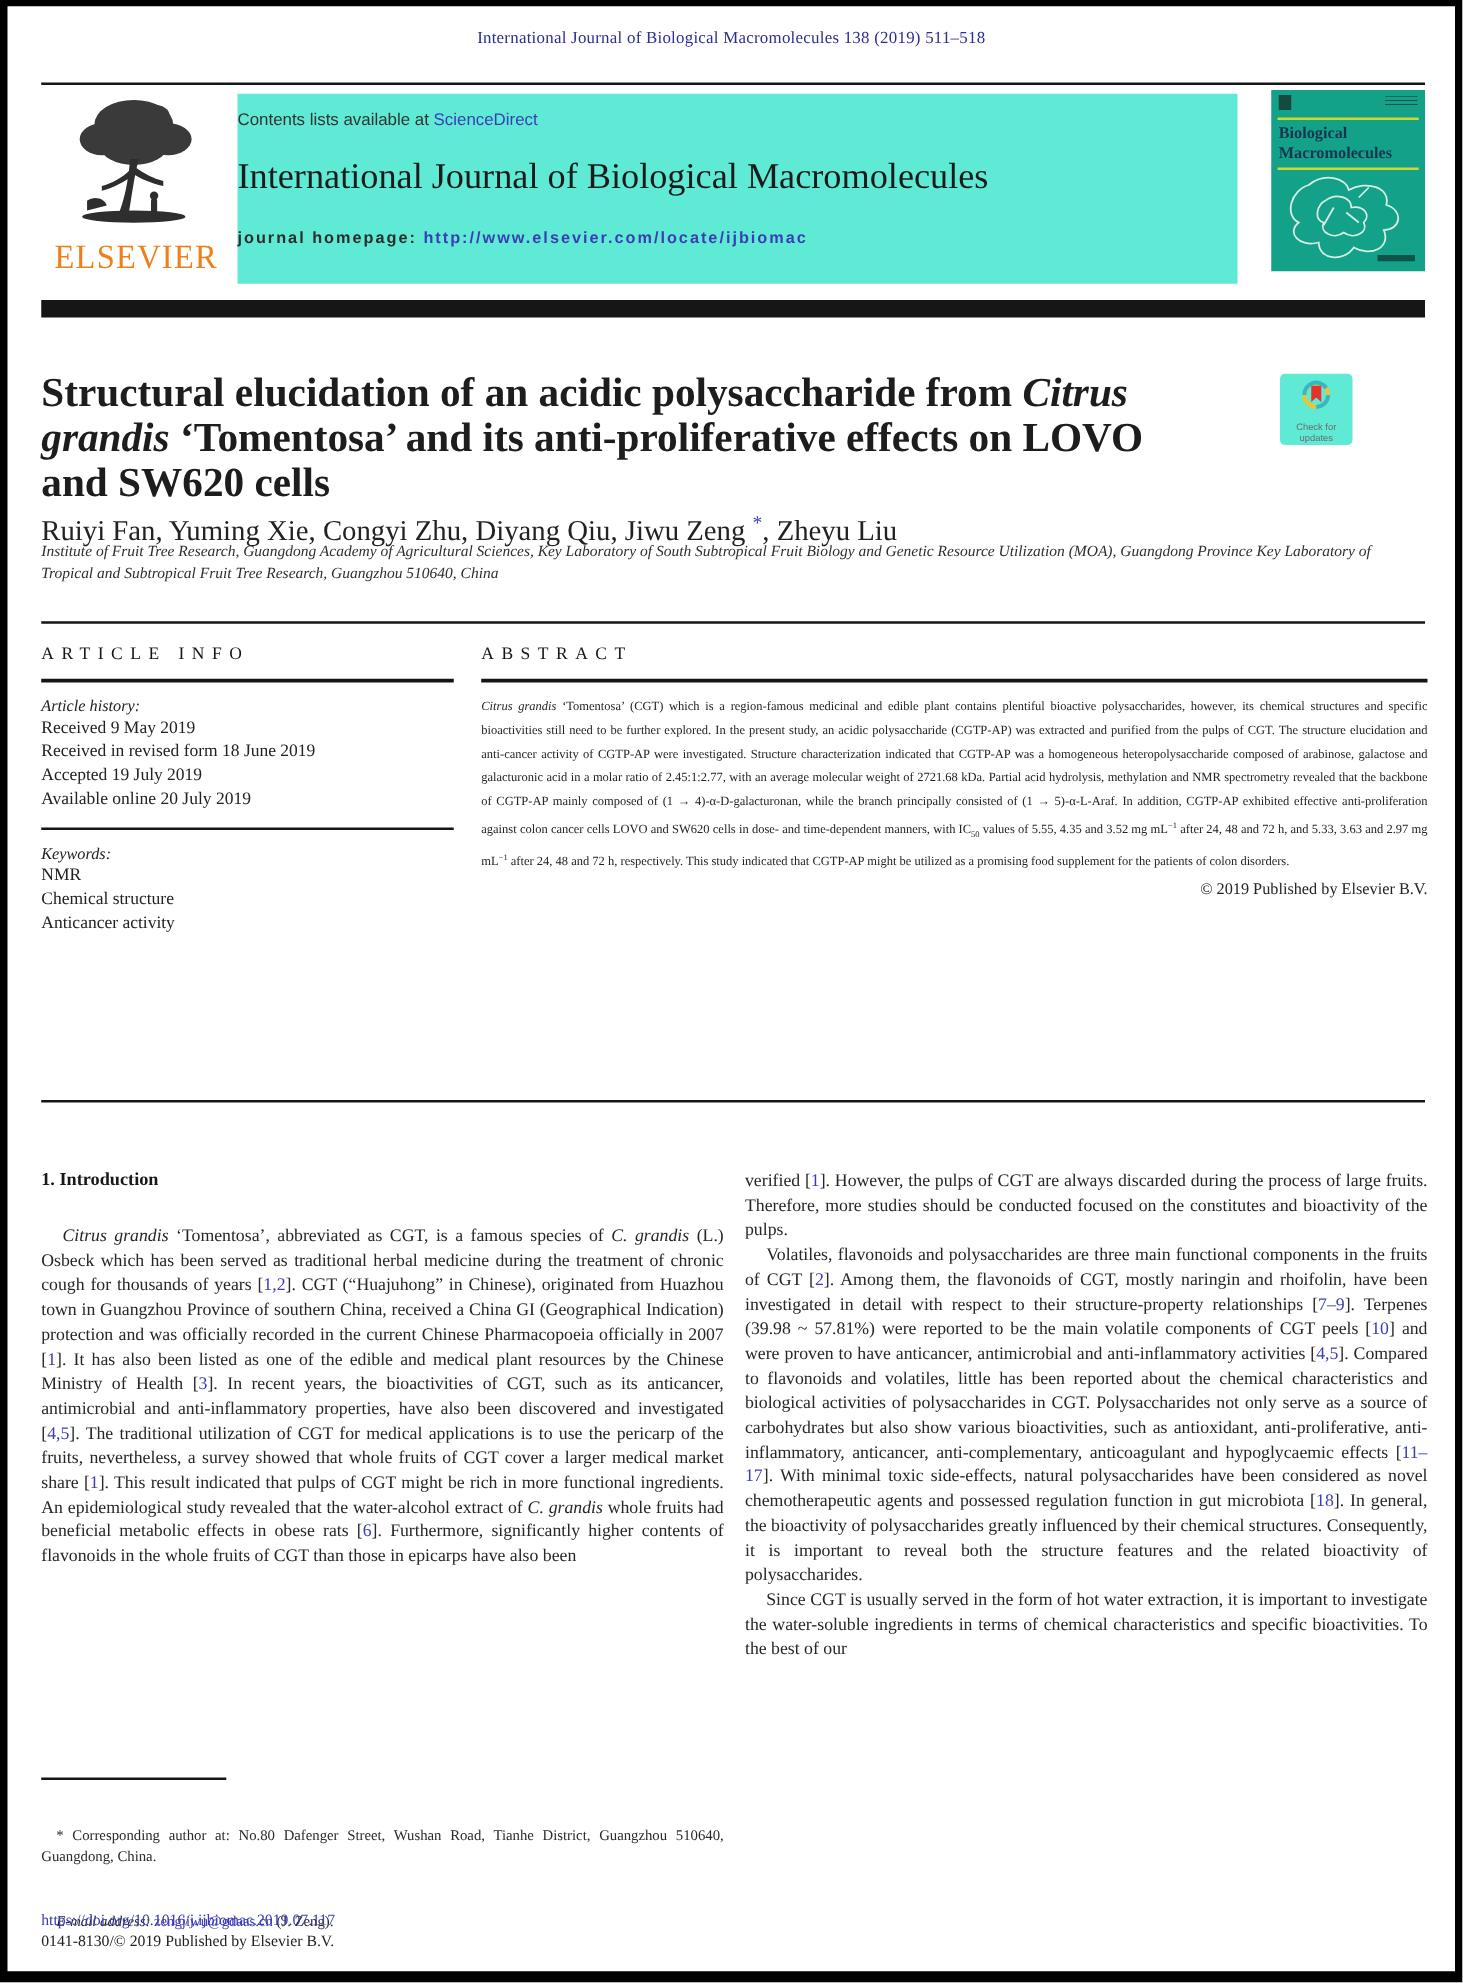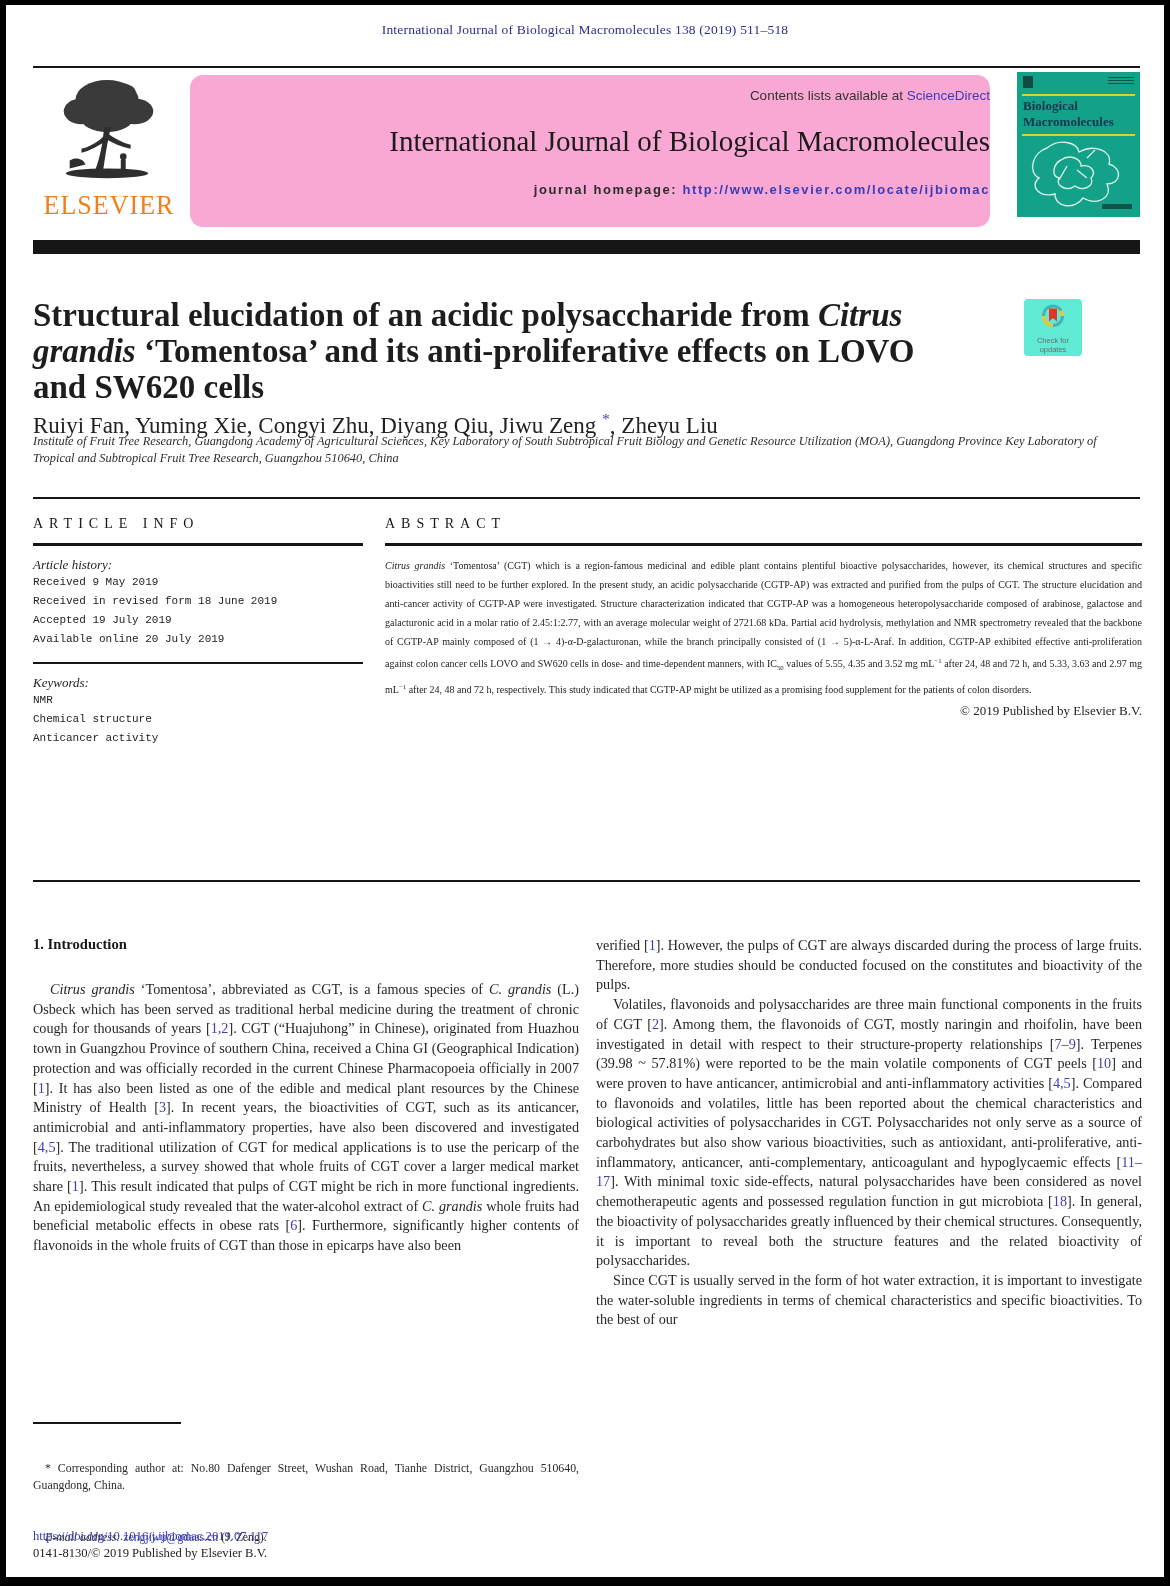--- a/index.html
+++ b/index.html
@@ -25,22 +25,22 @@
   .rule-top{top:66px;height:2px;}
   .rule-mid{top:497px;height:2px;}
   .rule-full{top:880px;height:2px;}
   .black-bar{position:absolute;left:33px;top:240px;width:1107px;height:14px;background:#161616;}
 
   
   .logo-block{position:absolute;left:34px;top:74px;width:150px;height:152px;text-align:center;}
   .logo-tree{display:block;margin:0 auto;}
   .elsevier-word{font-family:"Liberation Serif",serif;font-size:26px;color:var(--orange);
     letter-spacing:1px;line-height:26px;margin-top:1px;transform:scaleY(1.05);}
-  .gray-box{position:absolute;left:190px;top:75px;width:800px;height:152px;background:#f9a8d4;
-    text-align:right;font-family:"Liberation Sans",sans-serif;border-radius:13px;}
+  .gray-box{position:absolute;left:190px;top:75px;width:800px;height:152px;background:#5eead4;
+    text-align:left;font-family:"Liberation Sans",sans-serif;}
   .contents-line{margin-top:13px;font-size:13.5px;color:#333;}
   .contents-line .sd{color:var(--link);}
   .journal-title{margin-top:22px;font-family:"Liberation Serif",serif;font-size:29px;color:#1b1b1b;}
   .homepage-line{margin-top:24px;font-size:13px;font-weight:bold;letter-spacing:1.6px;color:#2d2d2d;}
   .homepage-line .url{color:var(--link);}
   .cover{position:absolute;left:1017px;top:72px;width:123px;height:145px;background:var(--teal);
     overflow:hidden;font-family:"Liberation Sans",sans-serif;}
   .cover-glyph{position:absolute;left:6px;top:4px;width:10px;height:12px;background:#134b41;}
   .cover-lines{position:absolute;right:6px;top:5px;width:26px;height:8px;
     background:repeating-linear-gradient(#0e5448 0 1px,transparent 1px 3px);}
@@ -61,21 +61,21 @@
   .authors{position:absolute;left:33px;top:410px;width:1000px;font-size:23px;color:#222;}
   .affiliation{position:absolute;left:33px;top:433px;width:1107px;
     font-size:12.4px;line-height:17px;font-style:italic;color:#2e2e2e;}
 
   
   .info-col{position:absolute;left:33px;top:516px;width:330px;}
   .abs-col{position:absolute;left:385px;top:516px;width:757px;}
   .sec-head{font-size:14px;letter-spacing:6px;color:#161616;}
   .head-rule{height:3px;background:var(--rule);margin-top:11px;}
   .hist-label,.kw-label{font-style:italic;font-size:13px;margin-top:11px;color:#222;}
-  .info-list{font-size:11px;line-height:19px;color:#222;font-family:Liberation Mono, monospace;}
+  .info-list{font-size:14px;line-height:19px;color:#222;}
   .info-sep{height:2px;background:var(--rule);margin-top:13px;}
   .abstract-text{margin-top:10px;font-size:10px;line-height:19px;text-align:justify;color:#232323;}
   .copyright{margin-top:3px;text-align:right;font-size:13px;color:#232323;}
 
   
   .intro-left{position:absolute;left:33px;top:936px;width:546px;}
   .intro-right{position:absolute;left:596px;top:936px;width:546px;}
   .intro-h{font-size:14.6px;font-weight:bold;color:#181818;}
   .bodytext{font-size:14.2px;line-height:19.7px;text-align:justify;color:#262626;}
   .p-first{margin-top:27px;}

